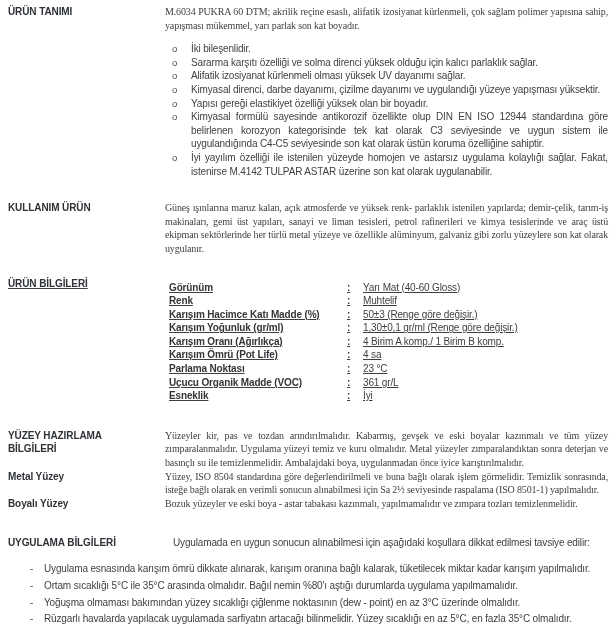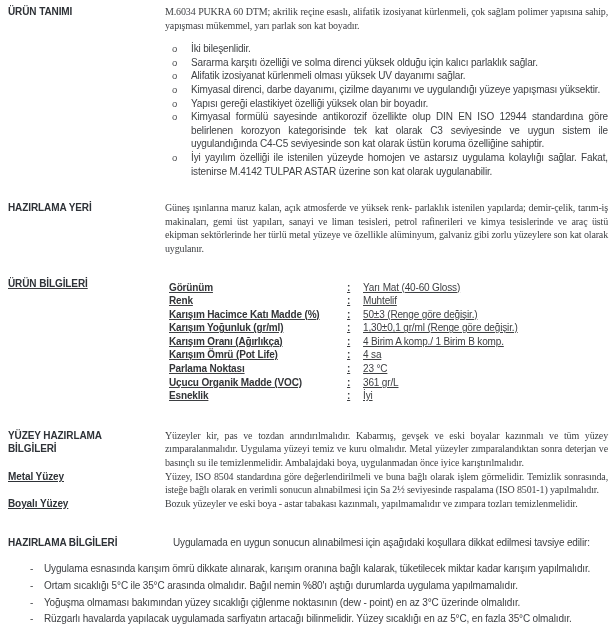--- a/index.html
+++ b/index.html
@@ -10,21 +10,21 @@
     letter-spacing:-0.15px;
     -webkit-font-smoothing:antialiased;
   }
   .page{padding:5px 8px 0 8px;}
   .sec{display:grid;grid-template-columns:142px 1fr;align-items:start;gap:15px;}
   .sec-label{
     font-weight:bold;color:#2e3237;letter-spacing:-0.1px;
     padding-right:6px;
   }
   .sub-label{
-    font-weight:bold;color:#2e3237;text-decoration:underline;
+    font-weight:bold;color:#2e3237;
     letter-spacing:-0.1px;
   }
   .para{text-align:justify;font-family:Liberation Serif, serif;}
   .bullets{margin-top:10px;}
   .bullet{display:grid;grid-template-columns:26px 1fr;margin:0;}
   .bullet .marker{padding-left:7px;color:#4a4c4f;font-size:9.5px;}
   .bullet .b-text{text-align:justify;}
   .props{margin:4px;}
   .prop-row{display:grid;grid-template-columns:178px 16px 1fr;}
   .prop-name{font-weight:bold;color:#333538;}
@@ -75,21 +75,21 @@
         </div>
         <div class="bullet">
           <span class="marker">o</span>
           <span class="b-text">İyi yayılım özelliği ile istenilen yüzeyde homojen ve astarsız uygulama kolaylığı sağlar. Fakat, istenirse M.4142 TULPAR ASTAR üzerine son kat olarak uygulanabilir.</span>
         </div>
       </div>
     </div>
   </div>
 
   <div class="sec gap-s2">
-    <div class="sec-label">HAZIRLAMA YERİ</div>
+    <div class="sec-label">KULLANIM ÜRÜN</div>
     <div class="para">Güneş ışınlarına maruz kalan, açık atmosferde ve yüksek renk- parlaklık istenilen yapılarda; demir-çelik, tarım-iş makinaları, gemi üst yapıları, sanayi ve liman tesisleri, petrol rafinerileri ve kimya tesislerinde ve araç üstü ekipman sektörlerinde her türlü metal yüzeye ve özellikle alüminyum, galvaniz gibi zorlu yüzeylere son kat olarak uygulanır.</div>
   </div>
 
   <div class="sec gap-s3">
     <div class="sec-label">ÜRÜN BİLGİLERİ</div>
     <div class="props">
       <div class="prop-row">
         <span class="prop-name">Görünüm</span>
         <span class="prop-colon">:</span>
         <span class="prop-value">Yarı Mat (40-60 Gloss)</span>
@@ -147,21 +147,21 @@
       <div class="para">Yüzey, ISO 8504 standardına göre değerlendirilmeli ve buna bağlı olarak işlem görmelidir. Temizlik sonrasında, isteğe bağlı olarak en verimli sonucun alınabilmesi için Sa 2½ seviyesinde raspalama (ISO 8501-1) yapılmalıdır.</div>
     </div>
     <div class="sec subsec">
       <div><span class="sub-label">Boyalı Yüzey</span></div>
       <div class="para">Bozuk yüzeyler ve eski boya - astar tabakası kazınmalı, yapılmamalıdır ve zımpara tozları temizlenmelidir.</div>
     </div>
   </div>
 
   <div>
     <div class="sec gap-s5">
-      <div class="sec-label">HAZIRLAMA BİLGİLERİ</div>
+      <div class="sec-label">UYGULAMA BİLGİLERİ</div>
       <div class="intro-indent">Uygulamada en uygun sonucun alınabilmesi için aşağıdaki koşullara dikkat edilmesi tavsiye edilir:</div>
     </div>
     <div class="dash-list">
       <div class="dash-item">
         <span class="marker">-</span>
         <span>Uygulama esnasında karışım ömrü dikkate alınarak, karışım oranına bağlı kalarak, tüketilecek miktar kadar karışım yapılmalıdır.</span>
       </div>
       <div class="dash-item">
         <span class="marker">-</span>
         <span>Ortam sıcaklığı 5°C ile 35°C arasında olmalıdır. Bağıl nemin %80'ı aştığı durumlarda uygulama yapılmamalıdır.</span>

